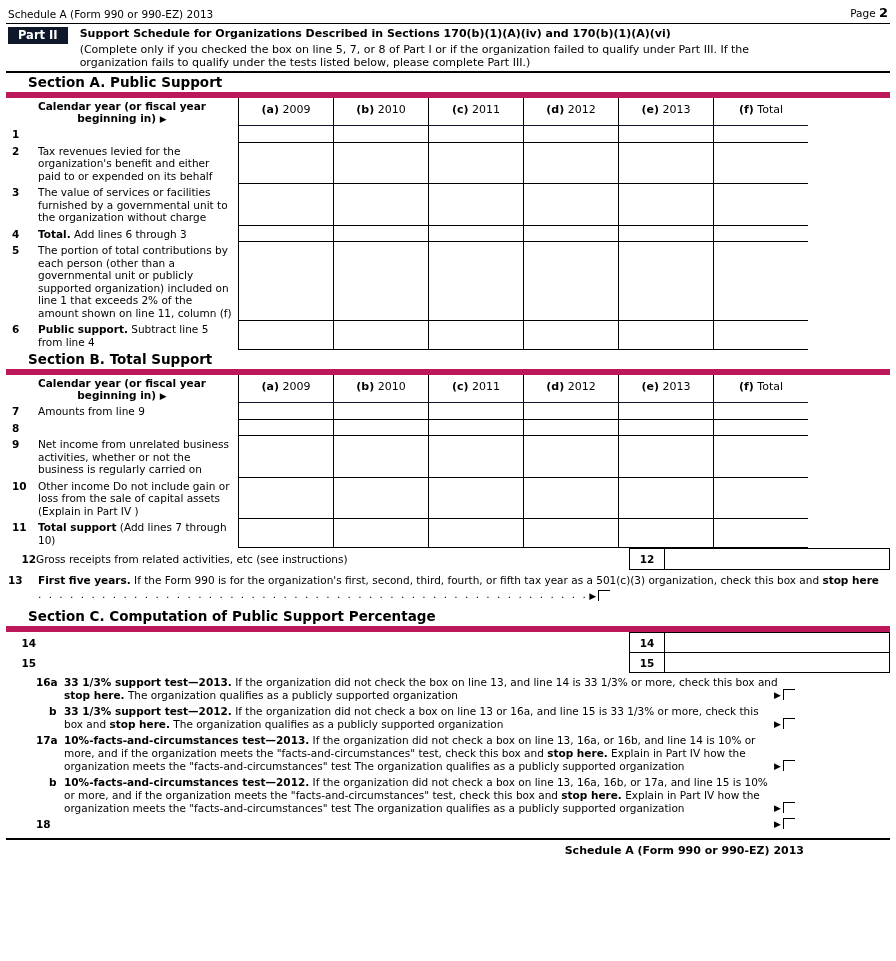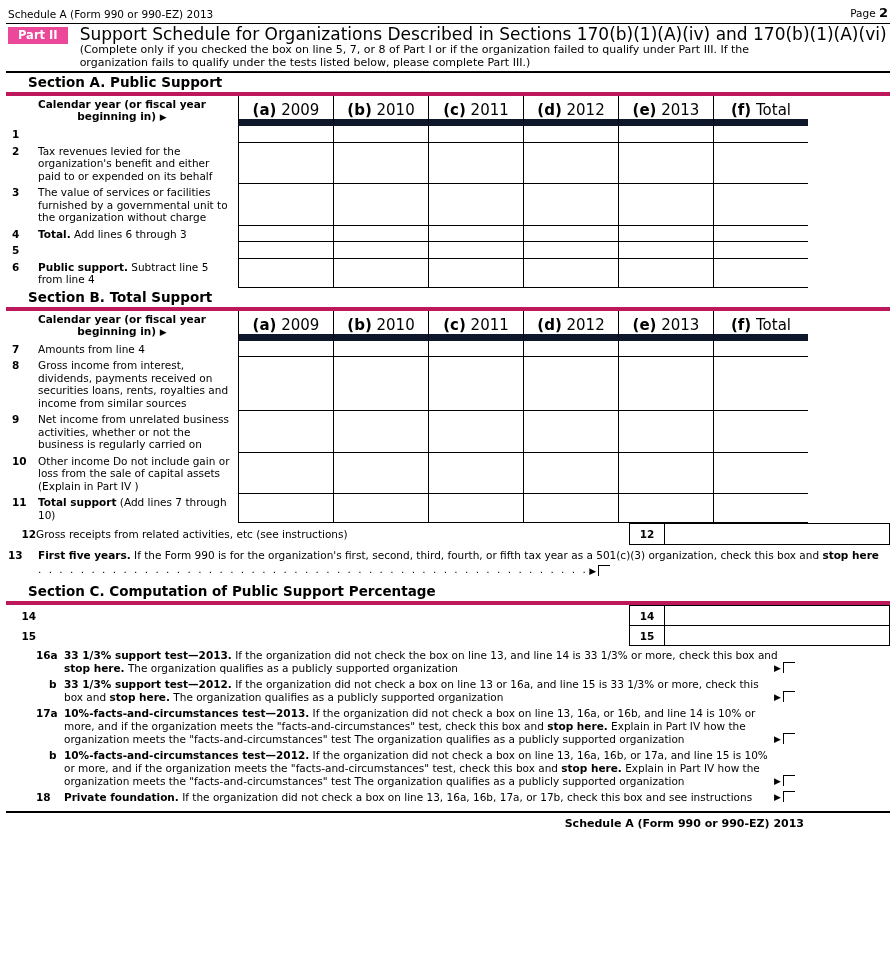--- a/index.html
+++ b/index.html
@@ -7,32 +7,32 @@
         font-family:"DejaVu Sans","Liberation Sans",sans-serif;color:#000;background:#fff;position:relative;}
   .b{font-weight:bold;}
 
   
   .topbar{display:flex;justify-content:space-between;align-items:flex-end;
           font-size:10.5px;padding:2px 2px 3px 2px;border-bottom:1.5px solid #000;}
   .pagenum{font-weight:bold;font-size:13px;}
 
   
   .part2{display:flex;gap:12px;padding:3px 0 2px 2px;border-bottom:2.5px solid #000;}
-  .badge{background:#ec4899;color:#fff;font-weight:bold;font-size:11.5px;padding:1px 10px 2px 10px;
+  .badge{background:#0f172a;color:#fff;font-weight:bold;font-size:11.5px;padding:1px 10px 2px 10px;
          align-self:flex-start;white-space:nowrap;}
-  .ptitle{font-size:17px;font-weight:normal;line-height:14px;margin-bottom:2px;text-align:center;}
+  .ptitle{font-size:11px;font-weight:bold;line-height:14px;margin-bottom:2px;}
   .psub{font-size:11px;line-height:13px;width:705px;}
 
   
-  .secbar{font-size:13.5px;font-weight:bold;padding:1px 0 2px 22px;border-bottom:4px solid #be185d;}
+  .secbar{font-size:13.5px;font-weight:bold;padding:1px 0 2px 22px;border-bottom:6px solid #be185d;}
 
   
   .grid{display:grid;grid-template-columns:232px repeat(6,95px);}
   .hlabel{font-size:10.5px;font-weight:bold;text-align:center;line-height:12px;padding:2px 10px 1px 10px;}
-  .hcell{font-size:15px;text-align:center;border-left:1px solid #000;border-bottom:7px solid #0f172a;padding-top:5px;}
+  .hcell{font-size:11px;text-align:center;border-left:1px solid #000;border-bottom:1px solid #0f172a;padding-top:5px;}
   .lcell{font-size:10.5px;line-height:12.5px;display:flex;padding:2px 0 2px 6px;}
   .lnum{font-weight:bold;width:26px;flex:none;}
   .ltext{width:196px;}
   .dcell{border-left:1px solid #000;border-bottom:1px solid #000;}
 
   
   .numrow{display:flex;align-items:center;height:22px;font-size:10.5px;text-align:right;}
   .rnum{font-weight:bold;width:30px;padding-left:2px;flex:none;box-sizing:border-box;}
   .nbox{margin-left:auto;width:36px;height:100%;border:1px solid #000;box-sizing:border-box;
         display:flex;align-items:center;justify-content:center;font-weight:bold;font-size:10.5px;flex:none;}
@@ -124,20 +124,21 @@
         <span class="ltext"><span class="b">Total.</span><span> Add lines 6 through 3</span></span>
       </div>
       <div class="dcell"></div>
       <div class="dcell"></div>
       <div class="dcell"></div>
       <div class="dcell"></div>
       <div class="dcell"></div>
       <div class="dcell"></div>
       <div class="lcell">
         <span class="lnum">5</span>
+        <span class="ltext"><span>The portion of total contributions by each person (other than a governmental unit or publicly supported organization) included on line 1 that exceeds 2% of the amount shown on line 11, column (f)</span></span>
       </div>
       <div class="dcell"></div>
       <div class="dcell"></div>
       <div class="dcell"></div>
       <div class="dcell"></div>
       <div class="dcell"></div>
       <div class="dcell"></div>
       <div class="lcell">
         <span class="lnum">6</span>
         <span class="ltext"><span class="b">Public support.</span><span> Subtract line 5 from line 4</span></span>
@@ -154,31 +155,30 @@
   <div class="grid" id="table-b">
       <div class="hlabel"><span>Calendar year (or fiscal year beginning in) </span><span class="arr">▶</span></div>
       <div class="hcell"><span class="b">(a)</span> 2009</div>
       <div class="hcell"><span class="b">(b)</span> 2010</div>
       <div class="hcell"><span class="b">(c)</span> 2011</div>
       <div class="hcell"><span class="b">(d)</span> 2012</div>
       <div class="hcell"><span class="b">(e)</span> 2013</div>
       <div class="hcell"><span class="b">(f)</span> Total</div>
       <div class="lcell">
         <span class="lnum">7</span>
-        <span class="ltext"><span>Amounts from line 4</span></span>
+        <span class="ltext"><span>Amounts from line 9</span></span>
       </div>
       <div class="dcell"></div>
       <div class="dcell"></div>
       <div class="dcell"></div>
       <div class="dcell"></div>
       <div class="dcell"></div>
       <div class="dcell"></div>
       <div class="lcell">
         <span class="lnum">8</span>
-        <span class="ltext"><span>Gross income from interest, dividends, payments received on securities loans, rents, royalties and income from similar sources</span></span>
       </div>
       <div class="dcell"></div>
       <div class="dcell"></div>
       <div class="dcell"></div>
       <div class="dcell"></div>
       <div class="dcell"></div>
       <div class="dcell"></div>
       <div class="lcell">
         <span class="lnum">9</span>
         <span class="ltext"><span>Net income from unrelated business activities, whether or not the business is regularly carried on</span></span>
@@ -257,21 +257,20 @@
         <div class="itext"><span class="b">10%-facts-and-circumstances test—2013.</span><span> If the organization did not check a box on line 13, 16a, or 16b, and line 14 is 10% or more, and if the organization meets the "facts-and-circumstances" test, check this box and </span><span class="b">stop here.</span><span> Explain in Part IV how the organization meets the "facts-and-circumstances" test  The organization qualifies as a publicly supported organization</span></div>
         <span class="imark"><span class="arr">▶</span><span class="cb"></span></span>
       </div>
       <div class="item">
         <span class="inum sub">b</span>
         <div class="itext"><span class="b">10%-facts-and-circumstances test—2012.</span><span> If the organization did not check a box on line 13, 16a, 16b, or 17a, and line 15 is 10% or more, and if the organization meets the "facts-and-circumstances" test, check this box and </span><span class="b">stop here.</span><span> Explain in Part IV how the organization meets the "facts-and-circumstances" test  The organization qualifies as a publicly supported organization</span></div>
         <span class="imark"><span class="arr">▶</span><span class="cb"></span></span>
       </div>
       <div class="item">
         <span class="inum">18</span>
-        <div class="itext"><span class="b">Private foundation.</span><span> If the organization did not check a box on line 13, 16a, 16b, 17a, or 17b, check this box and see instructions</span></div>
         <span class="imark"><span class="arr">▶</span><span class="cb"></span></span>
       </div>
     </div>
 
   <div class="footer">
     <span>Schedule A (Form 990 or 990-EZ) 2013</span>
   </div>
 
 </div>
 

